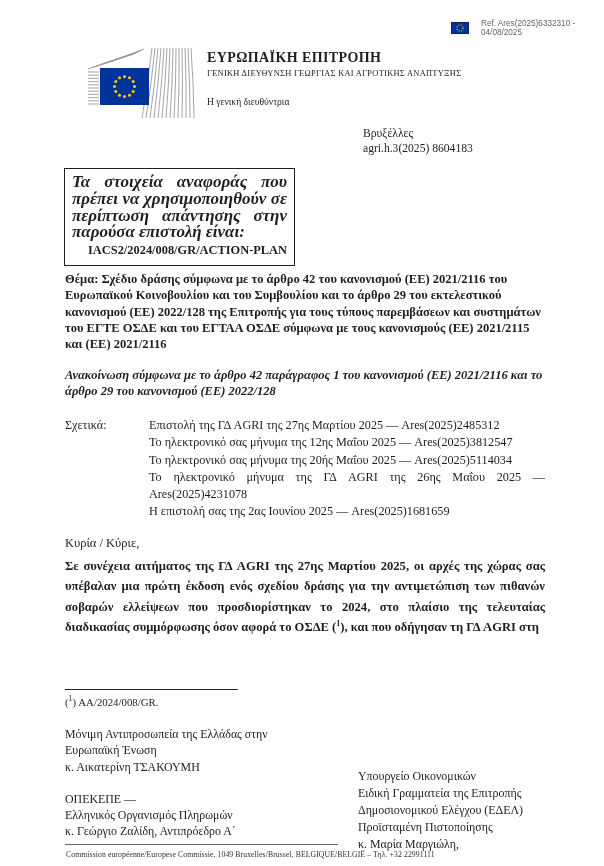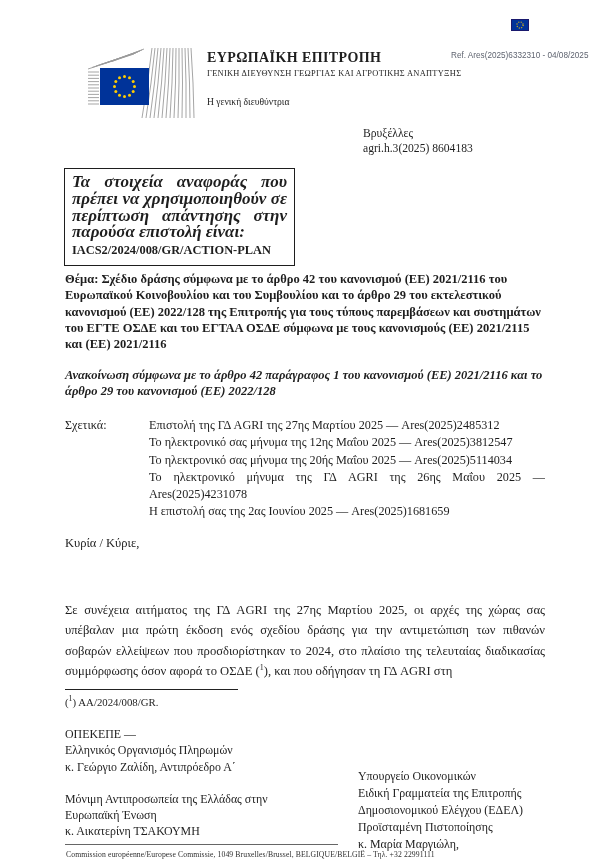--- a/index.html
+++ b/index.html
@@ -4,52 +4,52 @@
 <style>
   * { margin:0; padding:0; box-sizing:border-box; }
   html, body { background:#e8e8e8; }
   .page {
     position:relative; width:604px; height:866px; margin:0 auto;
     background:#ffffff; overflow:hidden;
     font-family:"Liberation Serif", serif; color:#1e1e1e;
   }
 
   
-  .ref-stamp { position:absolute; top:19px; left:451px; display:flex; align-items:center; gap:20px;
-    font-family:"Liberation Sans", sans-serif; font-size:8.2px; color:#5f6470;flex-direction:column; }
+  .ref-stamp { position:absolute; top:19px; left:451px; display:flex; align-items:center; gap:12px;
+    font-family:"Liberation Sans", sans-serif; font-size:8.2px; color:#5f6470; }
   .stamp-flag { flex:none; display:block; }
 
   
   .logo { position:absolute; left:88px; top:48px; }
 
   
   .header-text { position:absolute; left:207px; top:50px; width:330px; }
   .org  { font-size:14px; font-weight:bold; letter-spacing:0.4px; }
   .dg   { font-size:8.4px; margin-top:3px; letter-spacing:0.3px; }
   .role { font-size:9.6px; margin-top:18px; }
 
   .place-block { position:absolute; left:363px; top:126px; font-size:11.6px; line-height:15px; }
 
   
   .ref-box { position:absolute; left:64px; top:168px; width:231px; border:1.5px solid #1e1e1e;
     padding:5px 7px 6px 7px; }
   .ref-box .note { font-style:italic; font-weight:bold; font-size:17px; line-height:16.8px; text-align:justify; }
-  .ref-box .code { font-weight:bold; font-size:12.4px; line-height:16.5px; margin-top:1px; }
+  .ref-box .code { font-weight:bold; font-size:12.4px; line-height:16.5px; margin-top:1px;text-align:right; }
 
   .subject      { position:absolute; left:65px; top:271px; width:480px; font-weight:bold; font-size:12.5px; line-height:16.3px; }
   .announcement { position:absolute; left:65px; top:367px; width:480px; font-weight:bold; font-size:12.5px; line-height:16.3px;font-style:italic; }
 
   .related { position:absolute; left:65px; top:417px; width:480px; display:flex; font-size:12.2px; line-height:17.3px; }
   .related-label { width:84px; flex:none; }
   .related-items { flex:1; }
   .related-items .ref-item { text-align:justify; }
 
   .salutation { position:absolute; left:65px; top:536px; font-size:12.5px; }
 
-  .body-par { position:absolute; left:65px; top:600px; width:480px; font-size:12.6px; line-height:20.3px; text-align:justify; }
+  .body-par { position:absolute; left:65px; top:556px; width:480px; font-size:12.6px; line-height:20.3px; text-align:justify;font-weight:bold; }
   .body-par sup, .footnote sup { font-size:8px; vertical-align:super; line-height:0; }
 
   .footnote-rule { position:absolute; left:65px; top:689px; width:173px; border-top:1.4px solid #222; }
   .footnote { position:absolute; left:65px; top:696px; font-size:10.8px; }
 
   .recipients-left  { position:absolute; left:65px;  top:726px; width:290px; font-size:11.9px; line-height:16.3px; }
   .recipients-left .block + .block { margin-top:16px; }
   .recipients-right { position:absolute; left:358px; top:768px; width:240px; font-size:11.9px; line-height:17px; }
 
   .footer-rule { position:absolute; left:65px; top:844px; width:273px; border-top:1px solid #666; }
@@ -154,28 +154,28 @@
 
   <div class="salutation">Κυρία / Κύριε,</div>
 
   <div class="body-par"><span>Σε συνέχεια αιτήματος της ΓΔ AGRI της 27ης Μαρτίου 2025, οι αρχές της χώρας σας υπέβαλαν μια πρώτη έκδοση ενός σχεδίου δράσης για την αντιμετώπιση των πιθανών σοβαρών ελλείψεων που προσδιορίστηκαν το 2024, στο πλαίσιο της τελευταίας διαδικασίας συμμόρφωσης όσον αφορά το ΟΣΔΕ </span><span><span>(</span><sup>1</sup><span>)</span></span><span>, και που οδήγησαν τη ΓΔ AGRI στη</span></div>
 
   <div class="footnote-rule"></div>
   <div class="footnote"><span>(</span><sup>1</sup><span>)</span><span> AA/2024/008/GR.</span></div>
 
   <div class="recipients-left">
     <div class="block">
+      <div>Μόνιμη Αντιπροσωπεία της Ελλάδας στην</div>
+      <div>Ευρωπαϊκή Ένωση</div>
+      <div>κ. Αικατερίνη ΤΣΑΚΟΥΜΗ</div>
+    </div>
+    <div class="block">
       <div>ΟΠΕΚΕΠΕ —</div>
       <div>Ελληνικός Οργανισμός Πληρωμών</div>
       <div>κ. Γεώργιο Ζαλίδη, Αντιπρόεδρο Α΄</div>
-    </div>
-    <div class="block">
-      <div>Μόνιμη Αντιπροσωπεία της Ελλάδας στην</div>
-      <div>Ευρωπαϊκή Ένωση</div>
-      <div>κ. Αικατερίνη ΤΣΑΚΟΥΜΗ</div>
     </div>
   </div>
 
   <div class="recipients-right">
     <div>Υπουργείο Οικονομικών</div>
     <div>Ειδική Γραμματεία της Επιτροπής</div>
     <div>Δημοσιονομικού Ελέγχου (ΕΔΕΛ)</div>
     <div>Προϊσταμένη Πιστοποίησης</div>
     <div>κ. Μαρία Μαργιώλη,</div>
   </div>

